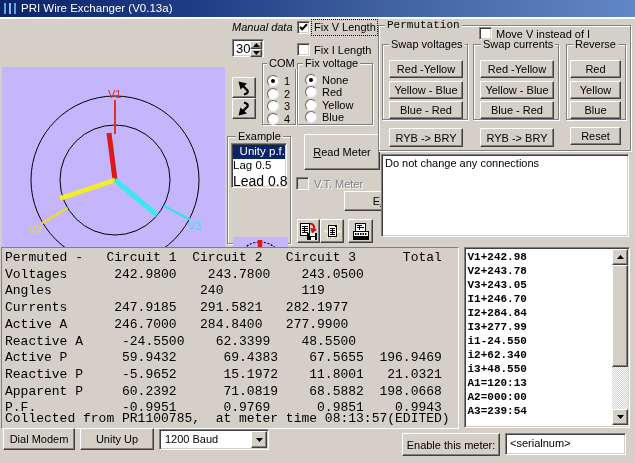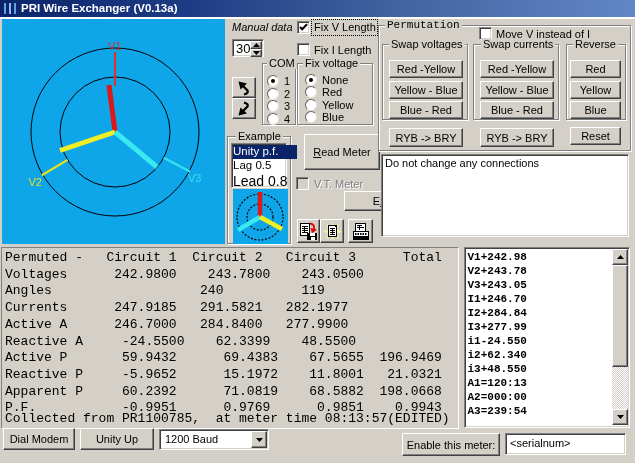--- a/index.html
+++ b/index.html
@@ -1,21 +1,21 @@
 <!DOCTYPE html>
 <html><head><meta charset="utf-8"><style>
 html,body{margin:0;padding:0;}
 body{width:635px;height:463px;position:relative;background:#d4d0c8;
   font-family:"Liberation Sans",sans-serif;font-size:11px;color:#000;overflow:hidden;}
 .abs{position:absolute;}
 .titlebar{left:0;top:0;width:635px;height:17px;
   background:linear-gradient(90deg,#0a246a 0%,#1e3c85 30%,#41639f 62%,#6287c6 100%);}
-.titletext{left:21px;top:2px;color:#fff;font-weight:bold;font-size:11.5px;}
+.titletext{left:21px;top:2px;color:#fff;font-weight:normal;font-size:11.5px;}
 .bar{top:3px;width:2px;height:11px;}
-.panel{background:#0ea5e9;}
+.panel{background:#c4b5fd;margin-top:48px;}
 .btn{box-sizing:border-box;background:#d4d0c8;border-top:1px solid #fff;border-left:1px solid #fff;
   border-bottom:1px solid #404040;border-right:1px solid #404040;
   box-shadow:inset -1px -1px 0 #808080;
   display:flex;align-items:center;justify-content:center;font-size:11px;}
 .sunken{box-sizing:border-box;background:#fff;border-top:1px solid #808080;border-left:1px solid #808080;
   border-bottom:1px solid #fff;border-right:1px solid #fff;
   box-shadow:inset 1px 1px 0 #404040,inset -1px -1px 0 #d4d0c8;}
 .gb{box-sizing:border-box;border:1px solid #808080;box-shadow:inset 1px 1px 0 #fff,1px 1px 0 #fff;}
 .gblabel{background:#d4d0c8;padding:0 2px;position:absolute;font-size:11px;line-height:11px;}
 .cb{box-sizing:border-box;width:13px;height:13px;background:#fff;border-top:1px solid #808080;border-left:1px solid #808080;
@@ -115,21 +115,21 @@
 <div class="abs radio" style="left:305px;top:86px;"></div>
 <div class="abs" style="left:322px;top:86px;">Red</div>
 <div class="abs radio" style="left:305px;top:99px;"></div>
 <div class="abs" style="left:322px;top:99px;">Yellow</div>
 <div class="abs radio" style="left:305px;top:111px;"></div>
 <div class="abs" style="left:322px;top:111px;">Blue</div>
 
 <div class="abs gb" style="left:227px;top:136px;width:64px;height:108px;"></div>
 <div class="abs gblabel" style="left:236px;top:131px;">Example</div>
 <div class="abs sunken" style="left:231px;top:143px;width:56px;height:45px;"></div>
-<div class="abs" style="left:233px;top:145px;width:64px;height:14px;background:#0a246a;color:#fff;font-size:11.5px;">Unity p.f.</div>
+<div class="abs" style="left:233px;top:145px;width:52px;height:14px;background:#0a246a;color:#fff;font-size:11.5px;text-align:right;">Unity p.f.</div>
 <div class="abs" style="left:233px;top:159px;font-size:11.5px;">Lag 0.5</div>
 <div class="abs" style="left:233px;top:173px;font-size:14px;">Lead 0.8</div>
 <div class="abs panel" style="left:233px;top:189px;width:55px;height:55px;">
 <svg width="55" height="55" style="position:absolute;left:0;top:0;">
   <circle cx="27" cy="28" r="23" fill="none" stroke="#000" stroke-width="1.2" stroke-dasharray="2,1.6"></circle>
   <circle cx="27" cy="28" r="13" fill="none" stroke="#000" stroke-width="1.2" stroke-dasharray="2,1.6"></circle>
   <line x1="27" y1="28" x2="27" y2="3" stroke="#dd1818" stroke-width="4.5"></line>
   <line x1="27" y1="28" x2="5" y2="41" stroke="#3ae8f0" stroke-width="4.5"></line>
   <line x1="27" y1="28" x2="49" y2="40" stroke="#f2ee24" stroke-width="4.5"></line>
 </svg>

